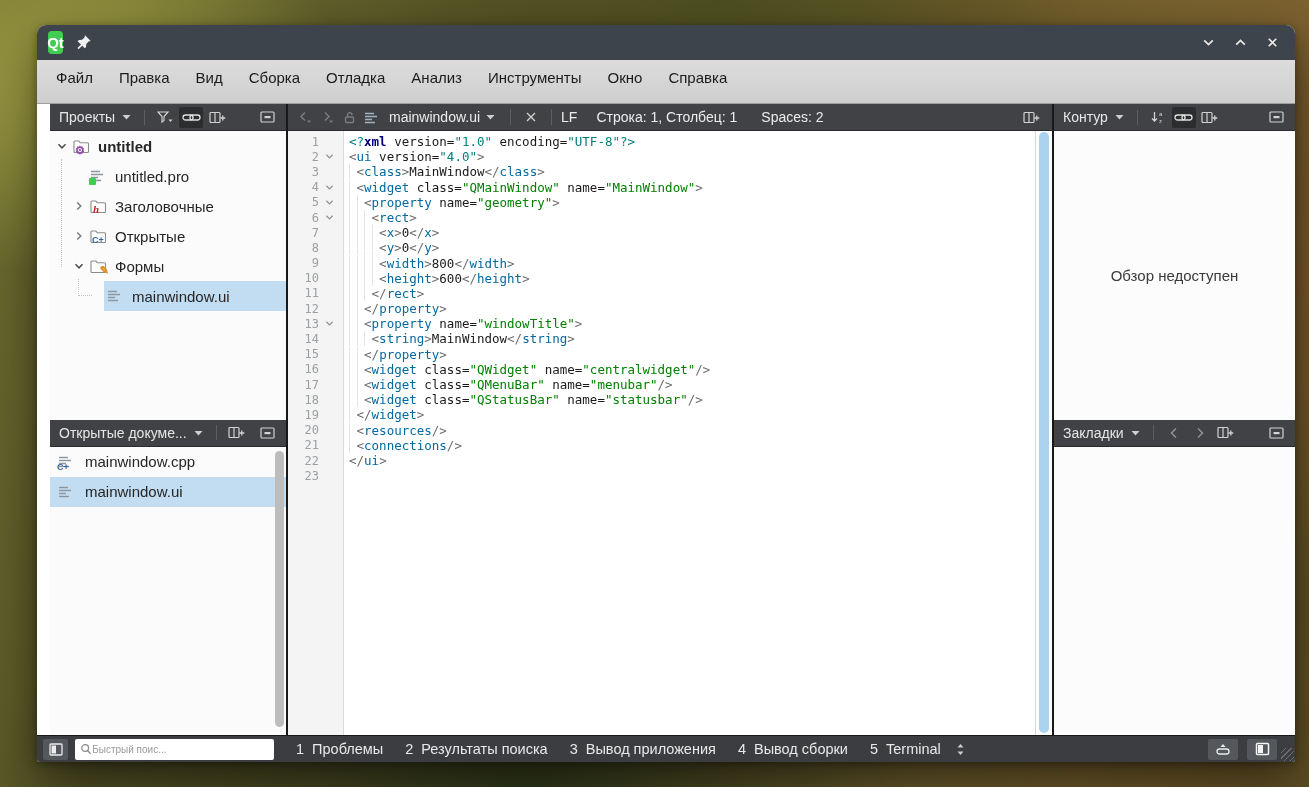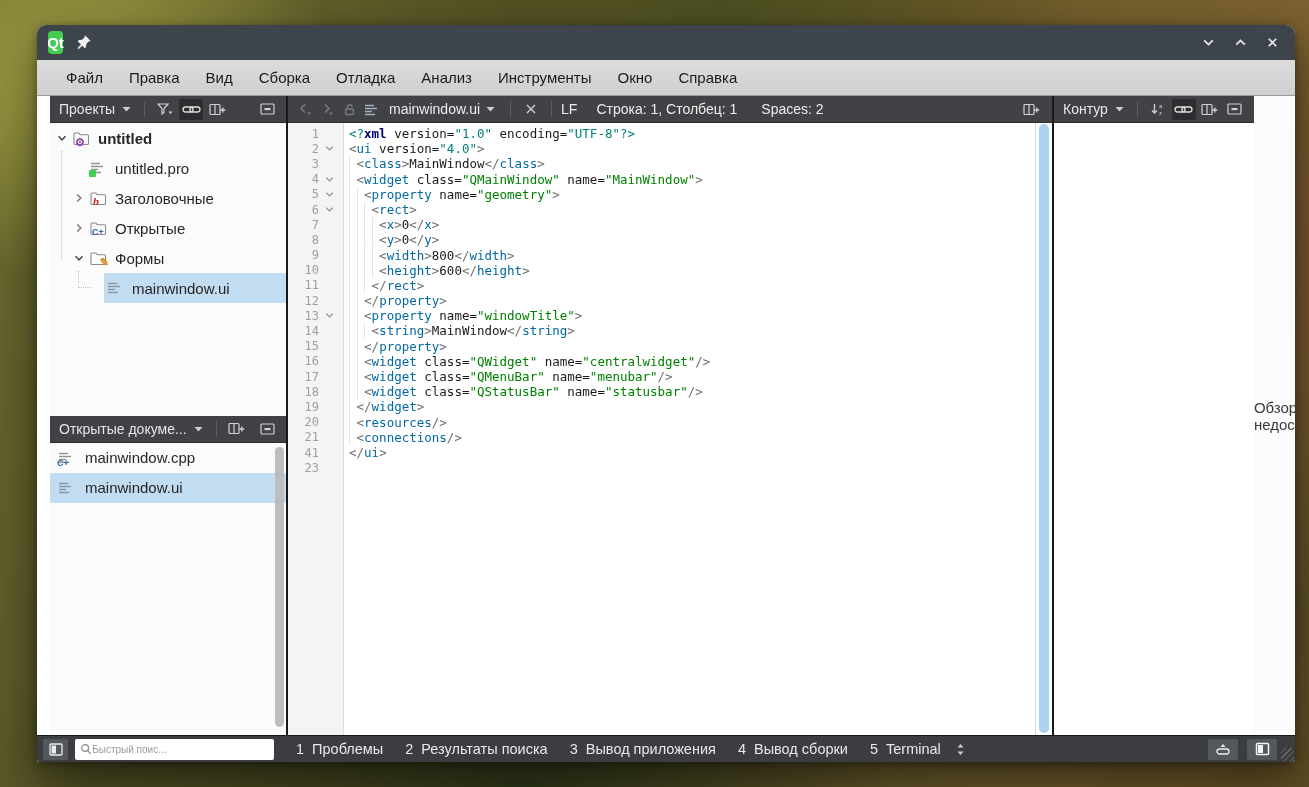--- a/index.html
+++ b/index.html
@@ -22,28 +22,28 @@
   }
   
   .titlebar{ height:35px; background:#3e444b; display:flex; align-items:center; color:#eceded; flex:none; position:relative; }
   .qt-logo{ width:15px; height:23px; margin-left:11px; background:#41cd52; border-radius:4px;
     color:#fff; font-weight:bold; font-size:15px; display:flex; align-items:center; justify-content:center; }
   .pin-icon{ margin-left:12px; display:flex; }
   .title-text{ position:absolute; left:0; right:0; text-align:center; font-size:15px; pointer-events:none; }
   .win-controls{ margin-left:auto; display:flex; gap:16px; padding-right:15px; position:relative; }
   .win-btn{ width:16px; height:16px; display:flex; align-items:center; justify-content:center; }
   
-  .menubar{ height:36px; flex:none; background:linear-gradient(#dcdcdc,#cfcfcf); border-bottom:1px solid #9d9d9d;
-    display:flex; padding-left:16px; }
+  .menubar{ height:44px; flex:none; background:linear-gradient(#dcdcdc,#cfcfcf); border-bottom:1px solid #9d9d9d;
+    display:flex; padding-left:6px; }
   .menu-item{ padding:0 13px; font-size:15px; color:#1b1b1b; line-height:35px; }
   
   .content{ flex:1; display:flex; min-height:0;padding-left:13px; }
   .col-left{ width:238px; flex:none; display:flex; flex-direction:column; border-right:2px solid #17181a; }
   .col-editor{ flex:1; min-width:0; display:flex; flex-direction:column; }
-  .col-right{ width:243px; flex:none; display:flex; flex-direction:row; border-left:2px solid #17181a; }
+  .col-right{ width:243px; flex:none; display:flex; flex-direction:column; border-left:2px solid #17181a; }
   
   .panel-header{ height:27px; flex:none; background:#404245; color:#e6e6e6; display:flex; align-items:center;
     font-size:14px; padding:0 6px 0 9px; border-bottom:1px solid #2a2b2d; }
   .ph-title{ margin-right:7px; white-space:nowrap; }
   .combo-arrow{ display:flex; margin-right:6px; }
   .ph-sep{ width:1px; height:15px; background:#5b5d60; margin:0 7px; flex:none; }
   .ph-icon{ width:24px; height:21px; display:flex; align-items:center; justify-content:center; border-radius:2px; flex:none; margin:0 1px; }
   .ph-icon.active{ background:#2b2d2f; }
   .ph-icon.right{ margin-left:auto; }
   .grayed{ opacity:.55; }
@@ -503,21 +503,21 @@
             </div>
             <div class="grow">
               <span class="gnum">20</span>
               <span class="gfold"></span>
             </div>
             <div class="grow">
               <span class="gnum">21</span>
               <span class="gfold"></span>
             </div>
             <div class="grow">
-              <span class="gnum">41</span>
+              <span class="gnum">22</span>
               <span class="gfold"></span>
             </div>
             <div class="grow">
               <span class="gnum">23</span>
               <span class="gfold"></span>
             </div>
           </div>
         <div class="code"><div class="code-line"><span class="tk-q">&lt;?</span><span class="tk-x">xml</span><span class="tk-a"> version=</span><span class="tk-w">"1.0"</span><span class="tk-a"> encoding=</span><span class="tk-w">"UTF-8"</span><span class="tk-q">?&gt;</span></div><div class="code-line"><span class="tk-p">&lt;</span><span class="tk-t">ui</span><span class="tk-a"> version=</span><span class="tk-w">"4.0"</span><span class="tk-p">&gt;</span></div><div class="code-line"><span class="tk-i"> </span><span class="tk-p">&lt;</span><span class="tk-t">class</span><span class="tk-p">&gt;</span><span class="tk-n">MainWindow</span><span class="tk-p">&lt;/</span><span class="tk-t">class</span><span class="tk-p">&gt;</span></div><div class="code-line"><span class="tk-i"> </span><span class="tk-p">&lt;</span><span class="tk-t">widget</span><span class="tk-a"> class=</span><span class="tk-v">"QMainWindow"</span><span class="tk-a"> name=</span><span class="tk-v">"MainWindow"</span><span class="tk-p">&gt;</span></div><div class="code-line"><span class="tk-i">  </span><span class="tk-p">&lt;</span><span class="tk-t">property</span><span class="tk-a"> name=</span><span class="tk-v">"geometry"</span><span class="tk-p">&gt;</span></div><div class="code-line"><span class="tk-i">   </span><span class="tk-p">&lt;</span><span class="tk-t">rect</span><span class="tk-p">&gt;</span></div><div class="code-line"><span class="tk-i">    </span><span class="tk-p">&lt;</span><span class="tk-t">x</span><span class="tk-p">&gt;</span><span class="tk-n">0</span><span class="tk-p">&lt;/</span><span class="tk-t">x</span><span class="tk-p">&gt;</span></div><div class="code-line"><span class="tk-i">    </span><span class="tk-p">&lt;</span><span class="tk-t">y</span><span class="tk-p">&gt;</span><span class="tk-n">0</span><span class="tk-p">&lt;/</span><span class="tk-t">y</span><span class="tk-p">&gt;</span></div><div class="code-line"><span class="tk-i">    </span><span class="tk-p">&lt;</span><span class="tk-t">width</span><span class="tk-p">&gt;</span><span class="tk-n">800</span><span class="tk-p">&lt;/</span><span class="tk-t">width</span><span class="tk-p">&gt;</span></div><div class="code-line"><span class="tk-i">    </span><span class="tk-p">&lt;</span><span class="tk-t">height</span><span class="tk-p">&gt;</span><span class="tk-n">600</span><span class="tk-p">&lt;/</span><span class="tk-t">height</span><span class="tk-p">&gt;</span></div><div class="code-line"><span class="tk-i">   </span><span class="tk-p">&lt;/</span><span class="tk-t">rect</span><span class="tk-p">&gt;</span></div><div class="code-line"><span class="tk-i">  </span><span class="tk-p">&lt;/</span><span class="tk-t">property</span><span class="tk-p">&gt;</span></div><div class="code-line"><span class="tk-i">  </span><span class="tk-p">&lt;</span><span class="tk-t">property</span><span class="tk-a"> name=</span><span class="tk-v">"windowTitle"</span><span class="tk-p">&gt;</span></div><div class="code-line"><span class="tk-i">   </span><span class="tk-p">&lt;</span><span class="tk-t">string</span><span class="tk-p">&gt;</span><span class="tk-n">MainWindow</span><span class="tk-p">&lt;/</span><span class="tk-t">string</span><span class="tk-p">&gt;</span></div><div class="code-line"><span class="tk-i">  </span><span class="tk-p">&lt;/</span><span class="tk-t">property</span><span class="tk-p">&gt;</span></div><div class="code-line"><span class="tk-i">  </span><span class="tk-p">&lt;</span><span class="tk-t">widget</span><span class="tk-a"> class=</span><span class="tk-v">"QWidget"</span><span class="tk-a"> name=</span><span class="tk-v">"centralwidget"</span><span class="tk-p">/&gt;</span></div><div class="code-line"><span class="tk-i">  </span><span class="tk-p">&lt;</span><span class="tk-t">widget</span><span class="tk-a"> class=</span><span class="tk-v">"QMenuBar"</span><span class="tk-a"> name=</span><span class="tk-v">"menubar"</span><span class="tk-p">/&gt;</span></div><div class="code-line"><span class="tk-i">  </span><span class="tk-p">&lt;</span><span class="tk-t">widget</span><span class="tk-a"> class=</span><span class="tk-v">"QStatusBar"</span><span class="tk-a"> name=</span><span class="tk-v">"statusbar"</span><span class="tk-p">/&gt;</span></div><div class="code-line"><span class="tk-i"> </span><span class="tk-p">&lt;/</span><span class="tk-t">widget</span><span class="tk-p">&gt;</span></div><div class="code-line"><span class="tk-i"> </span><span class="tk-p">&lt;</span><span class="tk-t">resources</span><span class="tk-p">/&gt;</span></div><div class="code-line"><span class="tk-i"> </span><span class="tk-p">&lt;</span><span class="tk-t">connections</span><span class="tk-p">/&gt;</span></div><div class="code-line"><span class="tk-p">&lt;/</span><span class="tk-t">ui</span><span class="tk-p">&gt;</span></div><div class="code-line">&nbsp;</div></div>
         <div class="editor-scrollbar">
           <div class="scroll-handle"></div>

